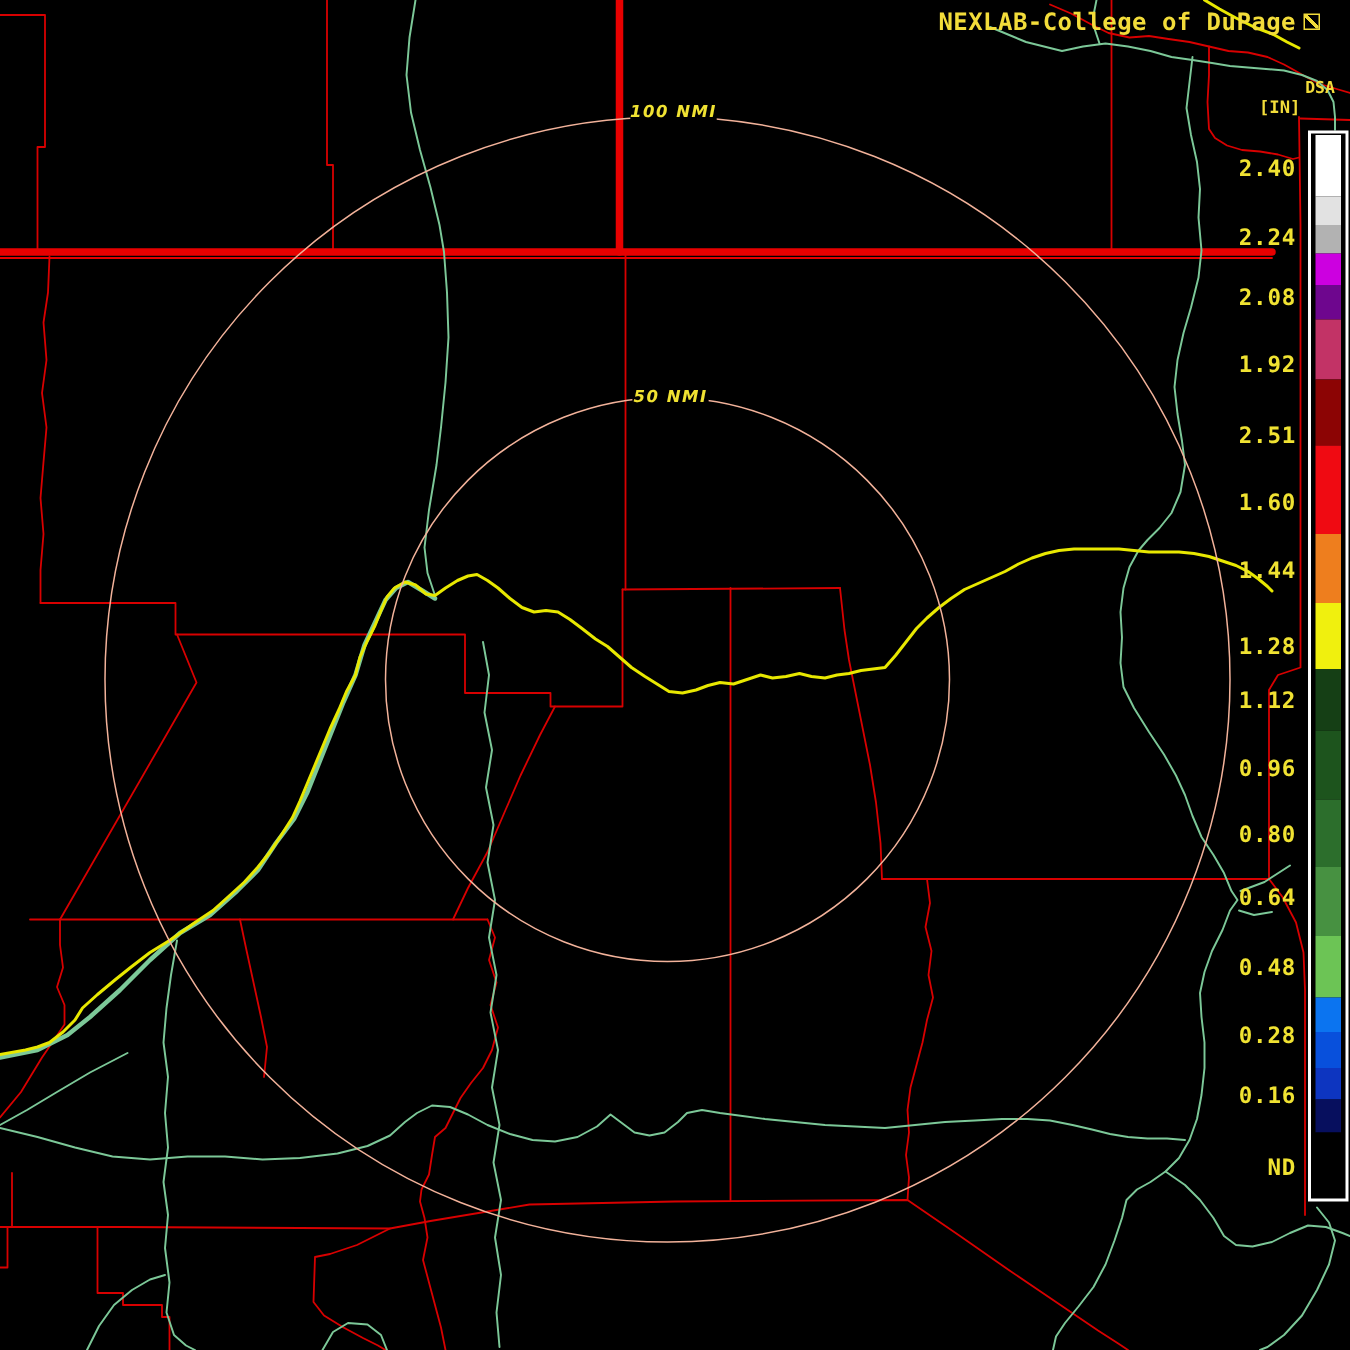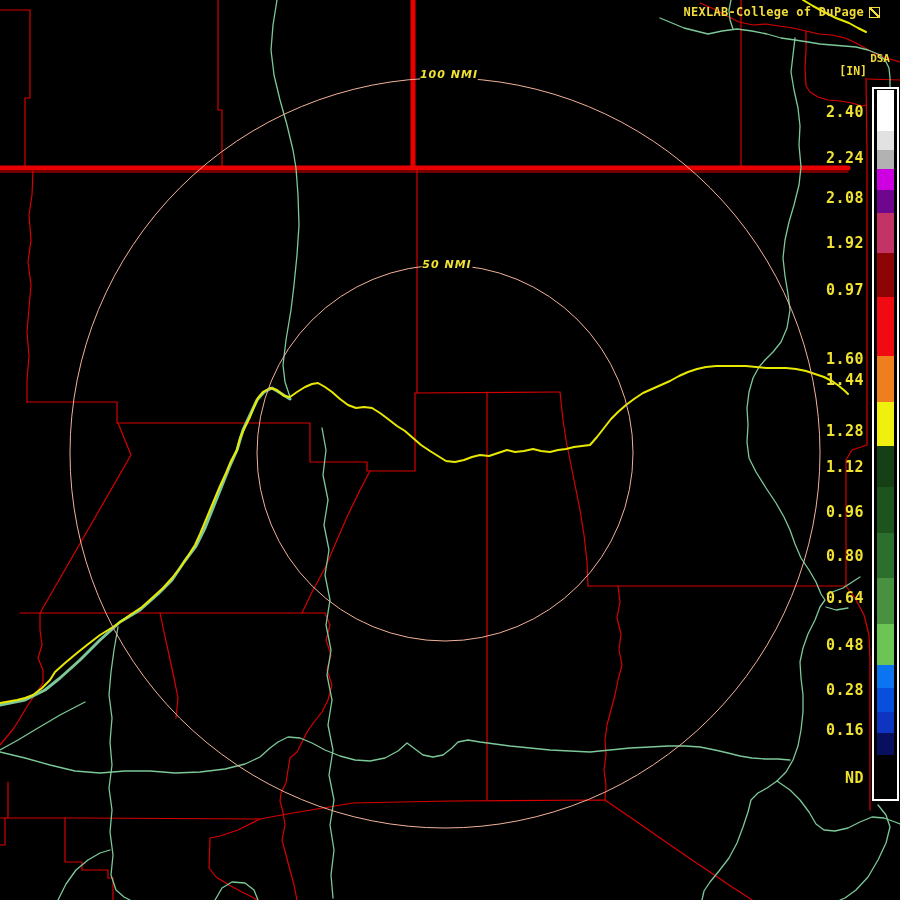--- a/index.html
+++ b/index.html
@@ -1,21 +1,21 @@
 <!DOCTYPE html>
 <html><head>
 <meta charset="utf-8">
 <style>
   html,body{margin:0;padding:0;background:#000;}
   .stage{position:relative;width:900px;height:900px;background:#000;overflow:hidden;
          font-family:"DejaVu Sans Mono","Liberation Mono",monospace;}
   .stage svg{position:absolute;left:0;top:0;}
   svg text{font-family:"DejaVu Sans","Liberation Sans",sans-serif;}
   .hdr{position:absolute;top:5px;right:20px;display:flex;align-items:center;gap:5px;
-       color:#f2dc3a;font-size:12px;font-weight:bold;letter-spacing:.3px;white-space:nowrap;}
+       color:#f2dc3a;font-size:16px;font-weight:bold;letter-spacing:.3px;white-space:nowrap;}
   .logo{width:9px;height:9px;border:1.5px solid #f2dc3a;flex:0 0 auto;
         background:linear-gradient(to top right,transparent 42%,#f2dc3a 42%,#f2dc3a 58%,transparent 58%);}
   .dsa{position:absolute;top:52px;right:10px;color:#f2dc3a;font-size:11px;font-weight:bold;}
   .units{position:absolute;top:64px;right:33px;color:#f2dc3a;font-size:11.5px;font-weight:bold;}
   .cbar{position:absolute;left:872px;top:87px;width:23px;height:710px;border:2px solid #ffffff;background:#000;}
   .band{position:absolute;left:3px;width:17px;}
   .ticks{position:absolute;left:800px;top:0;width:64px;height:900px;pointer-events:none;}
   .tick{position:absolute;right:0;width:64px;height:18px;line-height:18px;font-size:15px;font-weight:bold;
         color:#f0e232;text-align:right;letter-spacing:.5px;}
   .footer{position:absolute;left:0;top:885px;width:900px;text-align:center;color:#e2e2e2;
@@ -110,22 +110,22 @@
       <div class="band" style="top: 599px; height: 24px; background: rgb(8, 80, 220);"></div>
       <div class="band" style="top: 623px; height: 21px; background: rgb(13, 53, 192);"></div>
       <div class="band" style="top: 644px; height: 22px; background: rgb(7, 15, 94);"></div>
       <div class="band" style="top: 666px; height: 43px; background: rgb(0, 0, 0);"></div>
     </div>
   <div class="ticks">
       <div class="tick" style="top: 103px;">2.40</div>
       <div class="tick" style="top: 149px; padding-left: 48px;">2.24</div>
       <div class="tick" style="top: 189px;">2.08</div>
       <div class="tick" style="top: 234px;">1.92</div>
-      <div class="tick" style="top: 281px;">0.97</div>
-      <div class="tick" style="top: 326px; margin-top: 24px;">1.60</div>
+      <div class="tick" style="top: 281px;">2.51</div>
+      <div class="tick" style="top: 326px;">1.60</div>
       <div class="tick" style="top: 371px;">1.44</div>
       <div class="tick" style="top: 422px;">1.28</div>
       <div class="tick" style="top: 458px;">1.12</div>
       <div class="tick" style="top: 503px;">0.96</div>
       <div class="tick" style="top: 547px;">0.80</div>
       <div class="tick" style="top: 589px;">0.64</div>
       <div class="tick" style="top: 636px;">0.48</div>
       <div class="tick" style="top: 681px;">0.28</div>
       <div class="tick" style="top: 721px;">0.16</div>
       <div class="tick" style="top: 769px;">ND</div>

